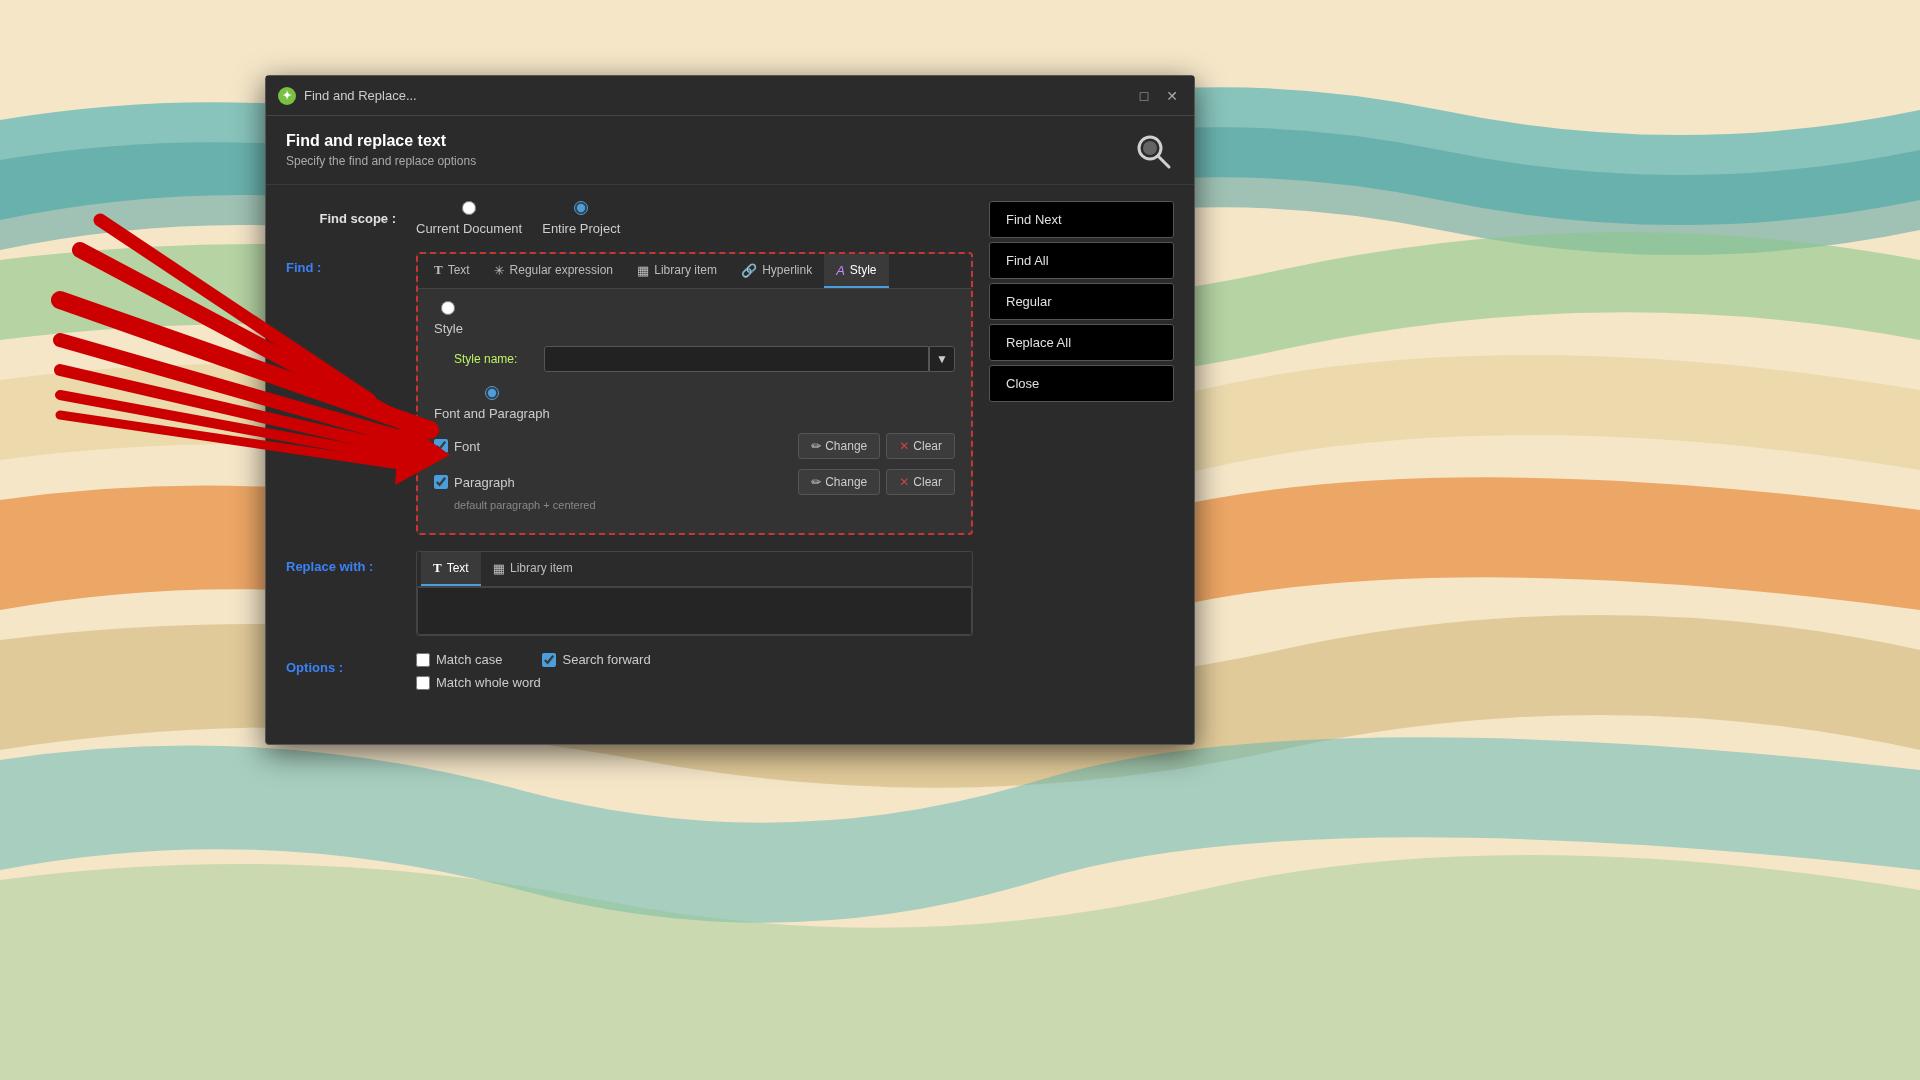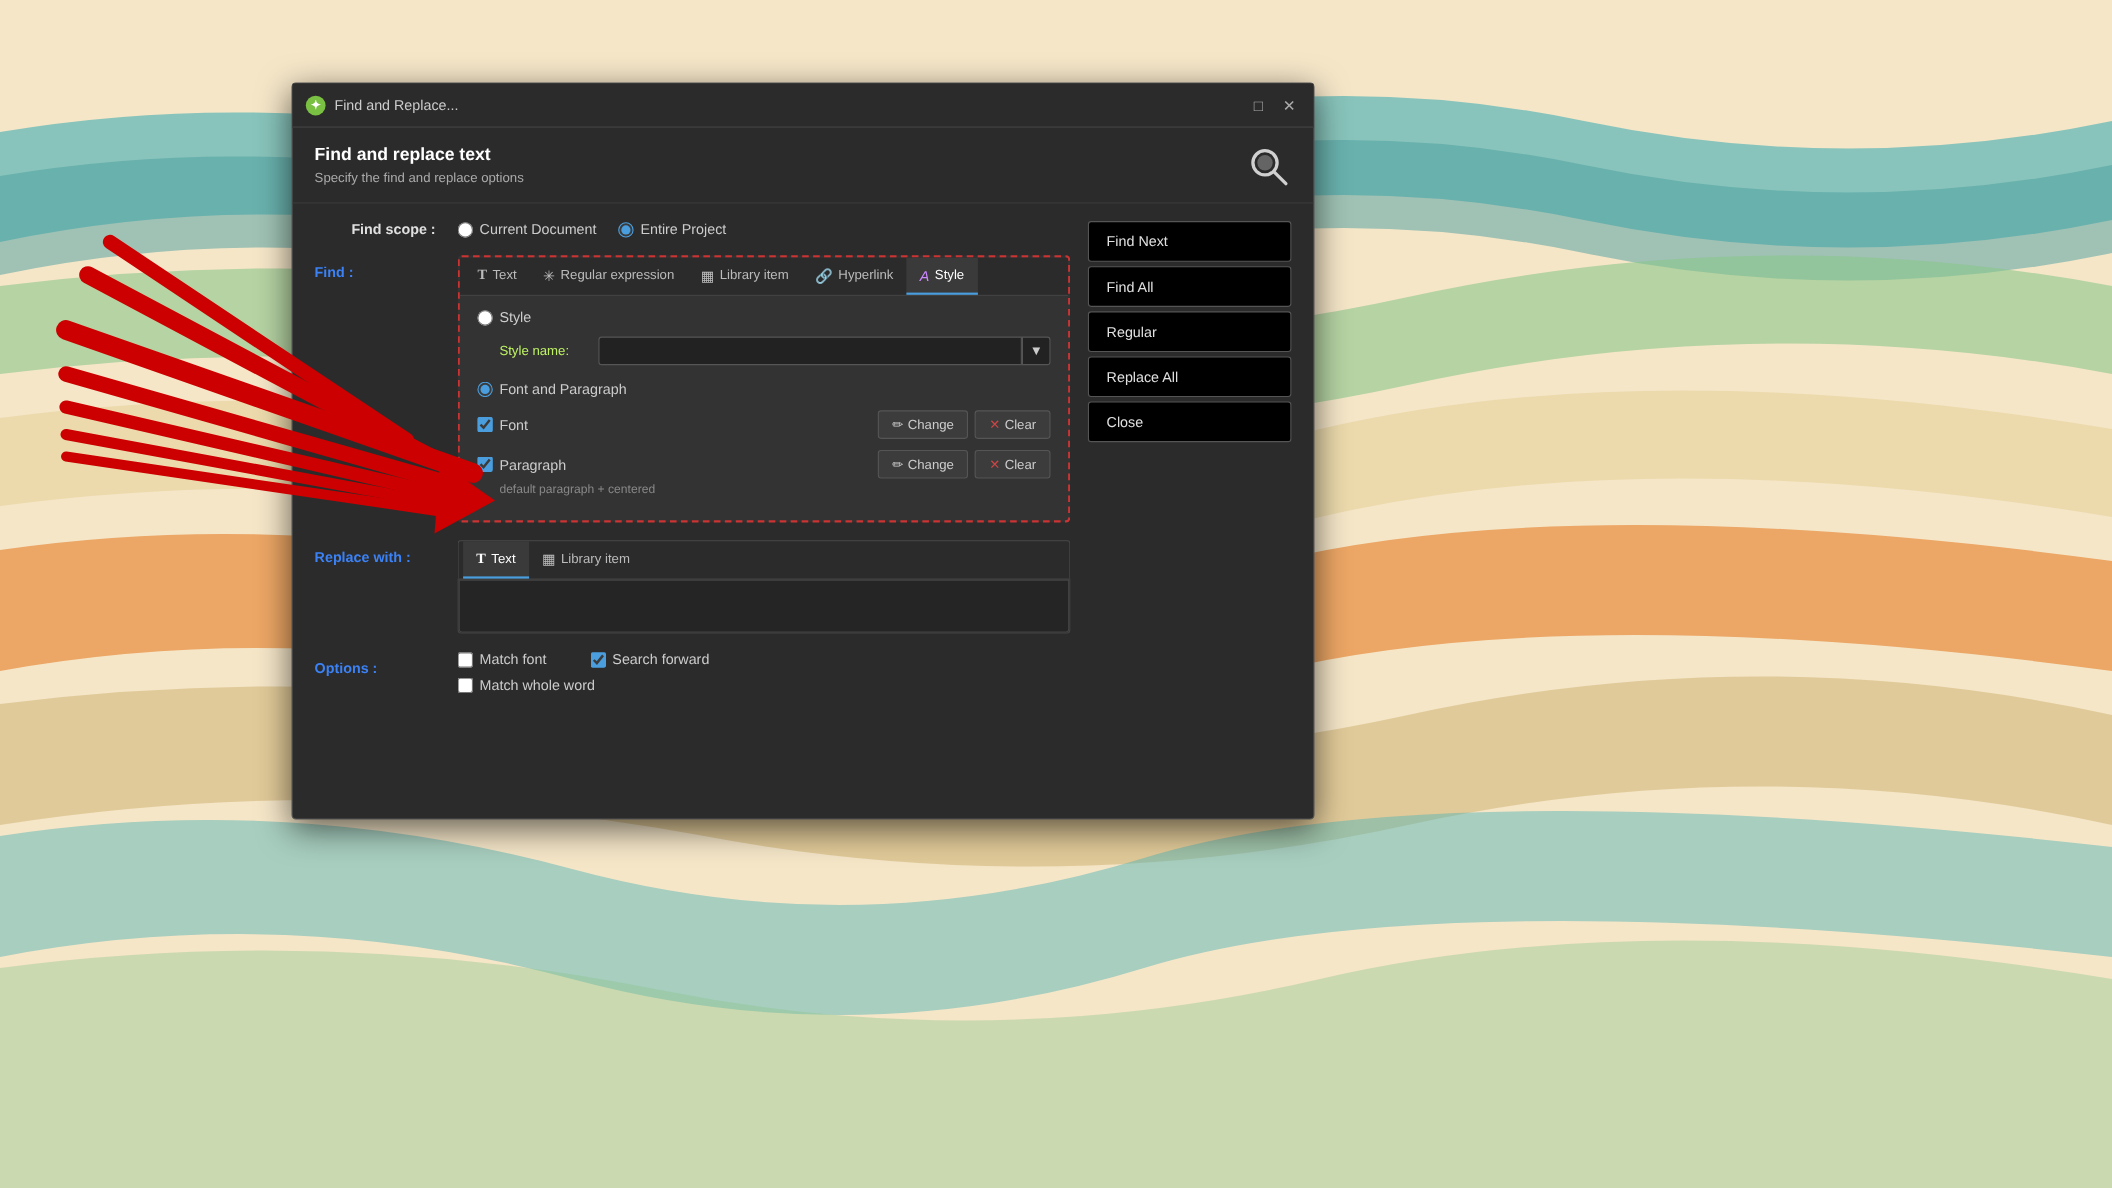--- a/index.html
+++ b/index.html
@@ -172,20 +172,21 @@
       gap: 20px;
     }
 
     .radio-option {
       display: flex;
       align-items: center;
       gap: 6px;
       color: #ccc;
       font-size: 13px;
       cursor: pointer;
+      flex-direction: column;
     }
 
     .radio-input {
       width: 14px;
       height: 14px;
       accent-color: #4a9ede;
       cursor: pointer;
     }
 
     
@@ -632,21 +633,21 @@
             </div>
           </div>
         </div>
 
         <div class="options-row">
           <span class="field-label">Options :</span>
           <div class="options-panel">
             <div class="options-inline">
               <label class="checkbox-label">
                 <input type="checkbox" class="check-input" style="">
-                <span>Match font</span>
+                <span>Match case</span>
               </label>
               <label class="checkbox-label">
                 <input type="checkbox" class="check-input" checked="" style="">
                 <span>Search forward</span>
               </label>
             </div>
             <div>
               <label class="checkbox-label">
                 <input type="checkbox" class="check-input" style="">
                 <span>Match whole word</span>

